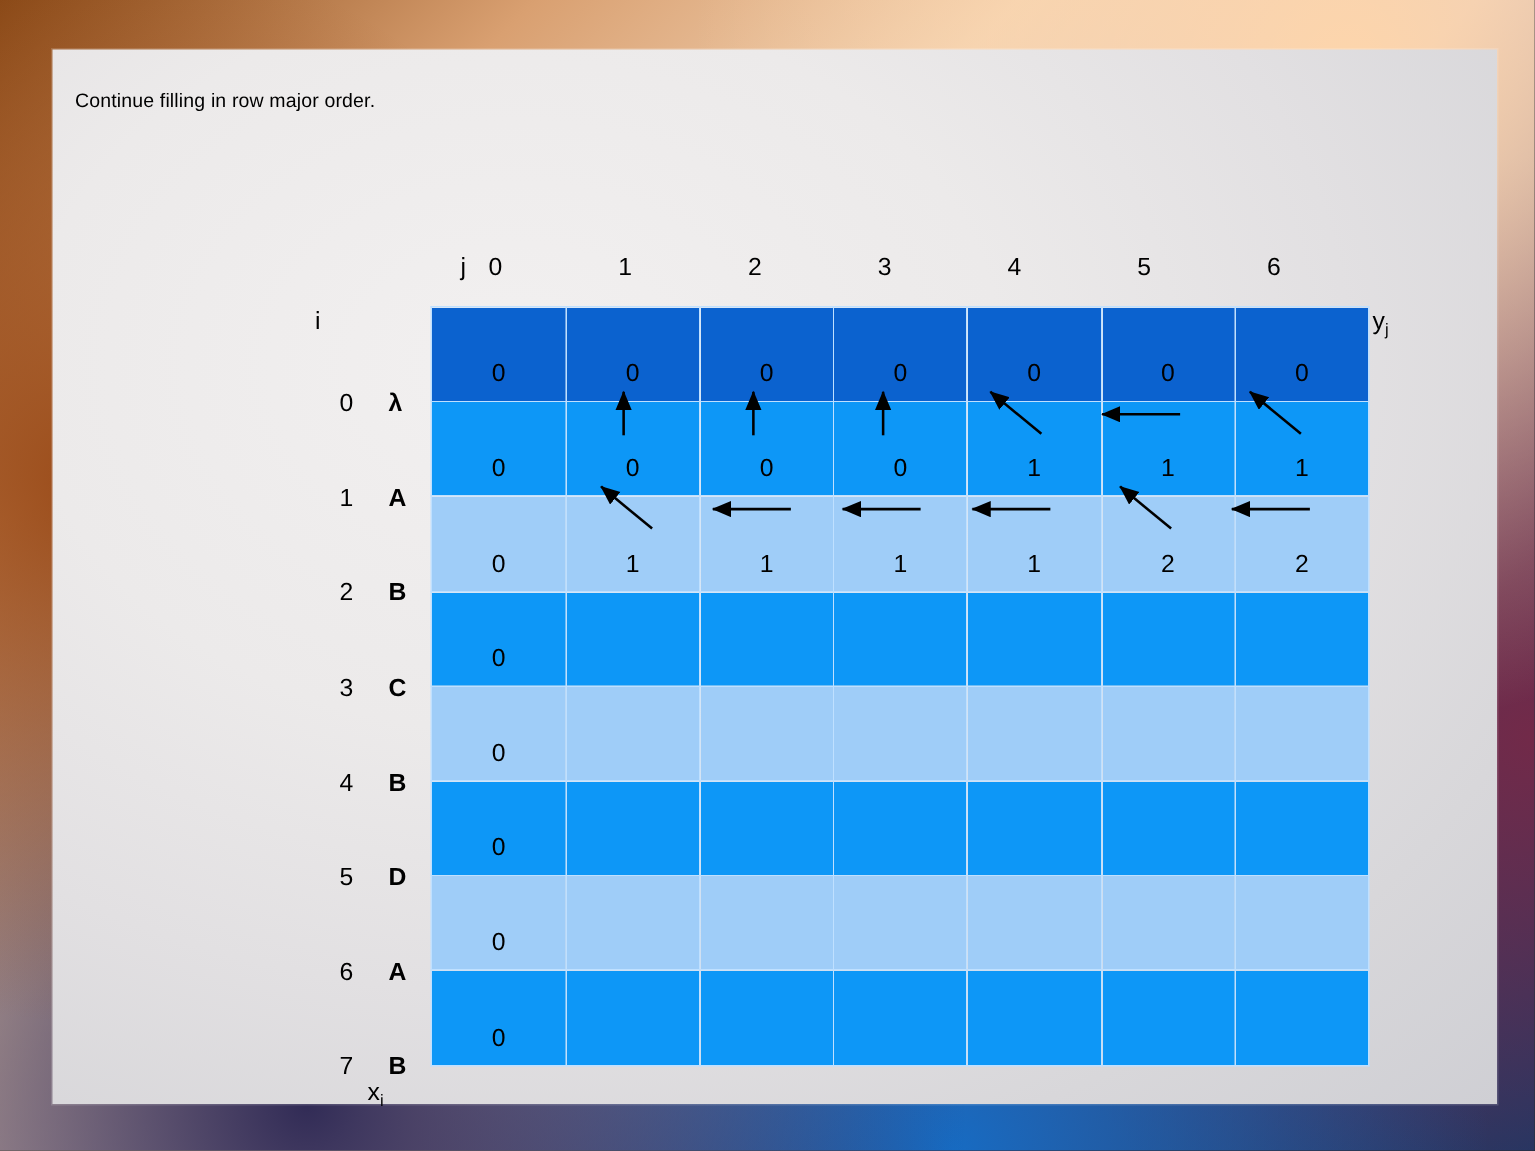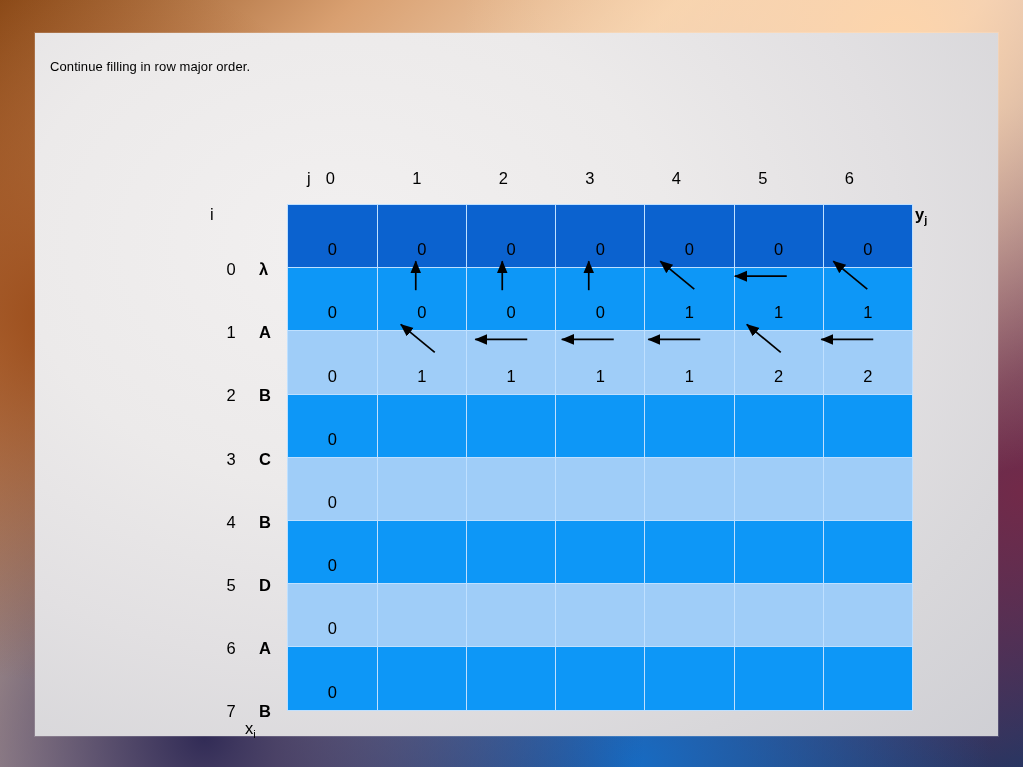--- a/index.html
+++ b/index.html
@@ -127,21 +127,21 @@
         <div class="lbl  center" style="left: 641.25px; top: 136px;">4</div>
         <div class="lbl  center" style="left: 727.75px; top: 136px;">5</div>
         <div class="lbl  center" style="left: 814.25px; top: 136px;">6</div>
         <div class="lbl bold center" style="left: 295.25px; top: 174px;">λ</div>
         <div class="lbl bold center" style="left: 381.75px; top: 174px;">B</div>
         <div class="lbl bold center" style="left: 468.25px; top: 174px;">D</div>
         <div class="lbl bold center" style="left: 554.75px; top: 174px;">C</div>
         <div class="lbl bold center" style="left: 641.25px; top: 174px;">A</div>
         <div class="lbl bold center" style="left: 727.75px; top: 174px;">B</div>
         <div class="lbl bold center" style="left: 814.25px; top: 174px;">A</div>
-        <div class="lbl " style="left: 880px; top: 172px; font-weight: bold;">y<span class="sub">j</span></div>
+        <div class="lbl " style="left: 880px; top: 172px;">y<span class="sub">j</span></div>
         <div class="lbl  center" style="left: 196px; top: 227px;">0</div>
         <div class="lbl bold" style="left: 224px; top: 227px;">λ</div>
         <div class="lbl  center" style="left: 196px; top: 290.2px;">1</div>
         <div class="lbl bold" style="left: 224px; top: 290.2px;">A</div>
         <div class="lbl  center" style="left: 196px; top: 353.4px;">2</div>
         <div class="lbl bold" style="left: 224px; top: 353.4px;">B</div>
         <div class="lbl  center" style="left: 196px; top: 416.6px;">3</div>
         <div class="lbl bold" style="left: 224px; top: 416.6px;">C</div>
         <div class="lbl  center" style="left: 196px; top: 479.8px;">4</div>
         <div class="lbl bold" style="left: 224px; top: 479.8px;">B</div>

